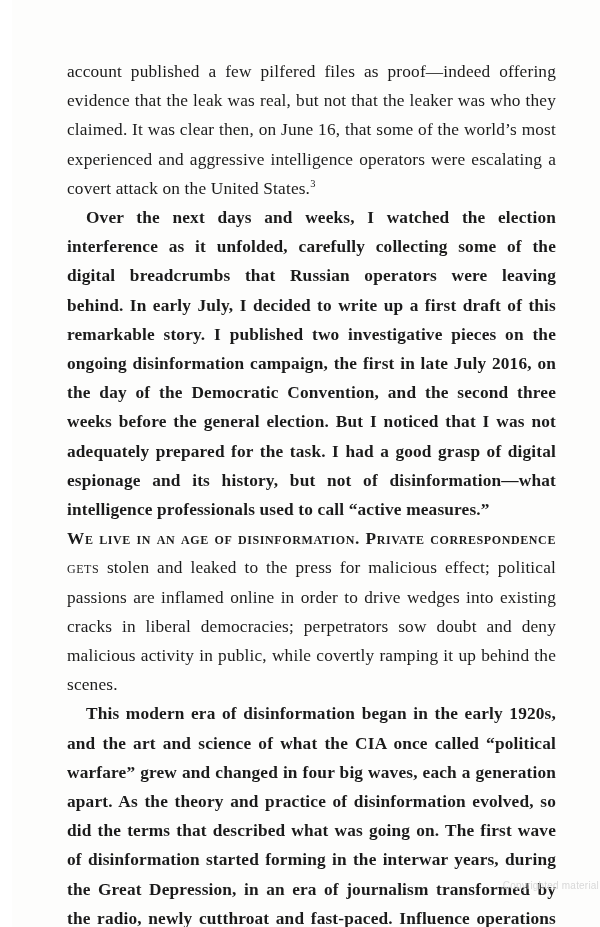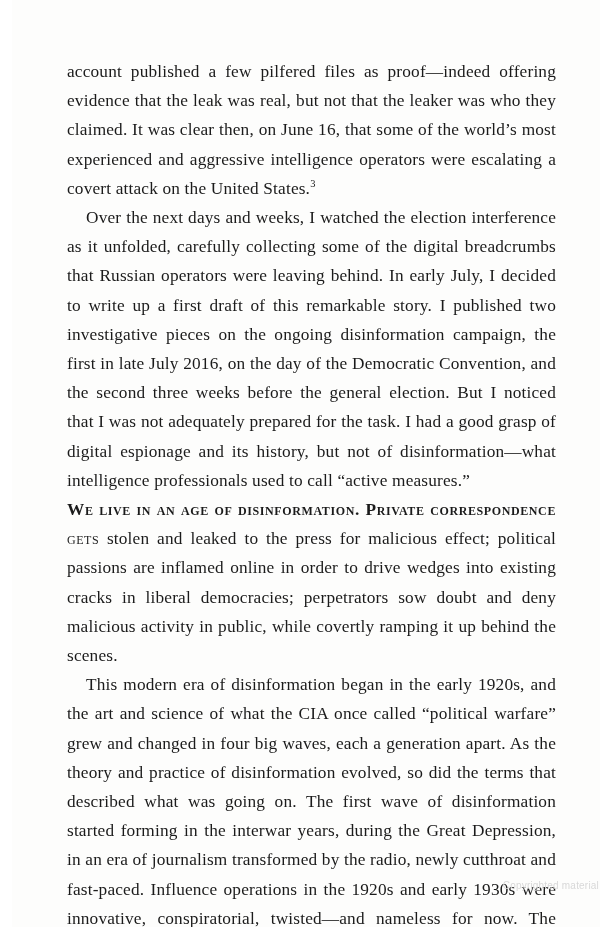--- a/index.html
+++ b/index.html
@@ -39,20 +39,21 @@
     line-height: 29.2px;
     text-align: justify;
     text-justify: inter-word;
     letter-spacing: 0.01em;
     color: #1b1b1b;
     hyphens: none;
   }
 
   p.indent {
     text-indent: 19px;
+    font-weight: bold;
   }
 
   p.spaced-before {
   }
 
   sup.footnote {
     font-size: 10.5px;
     vertical-align: super;
     line-height: 0;
     letter-spacing: 0;

